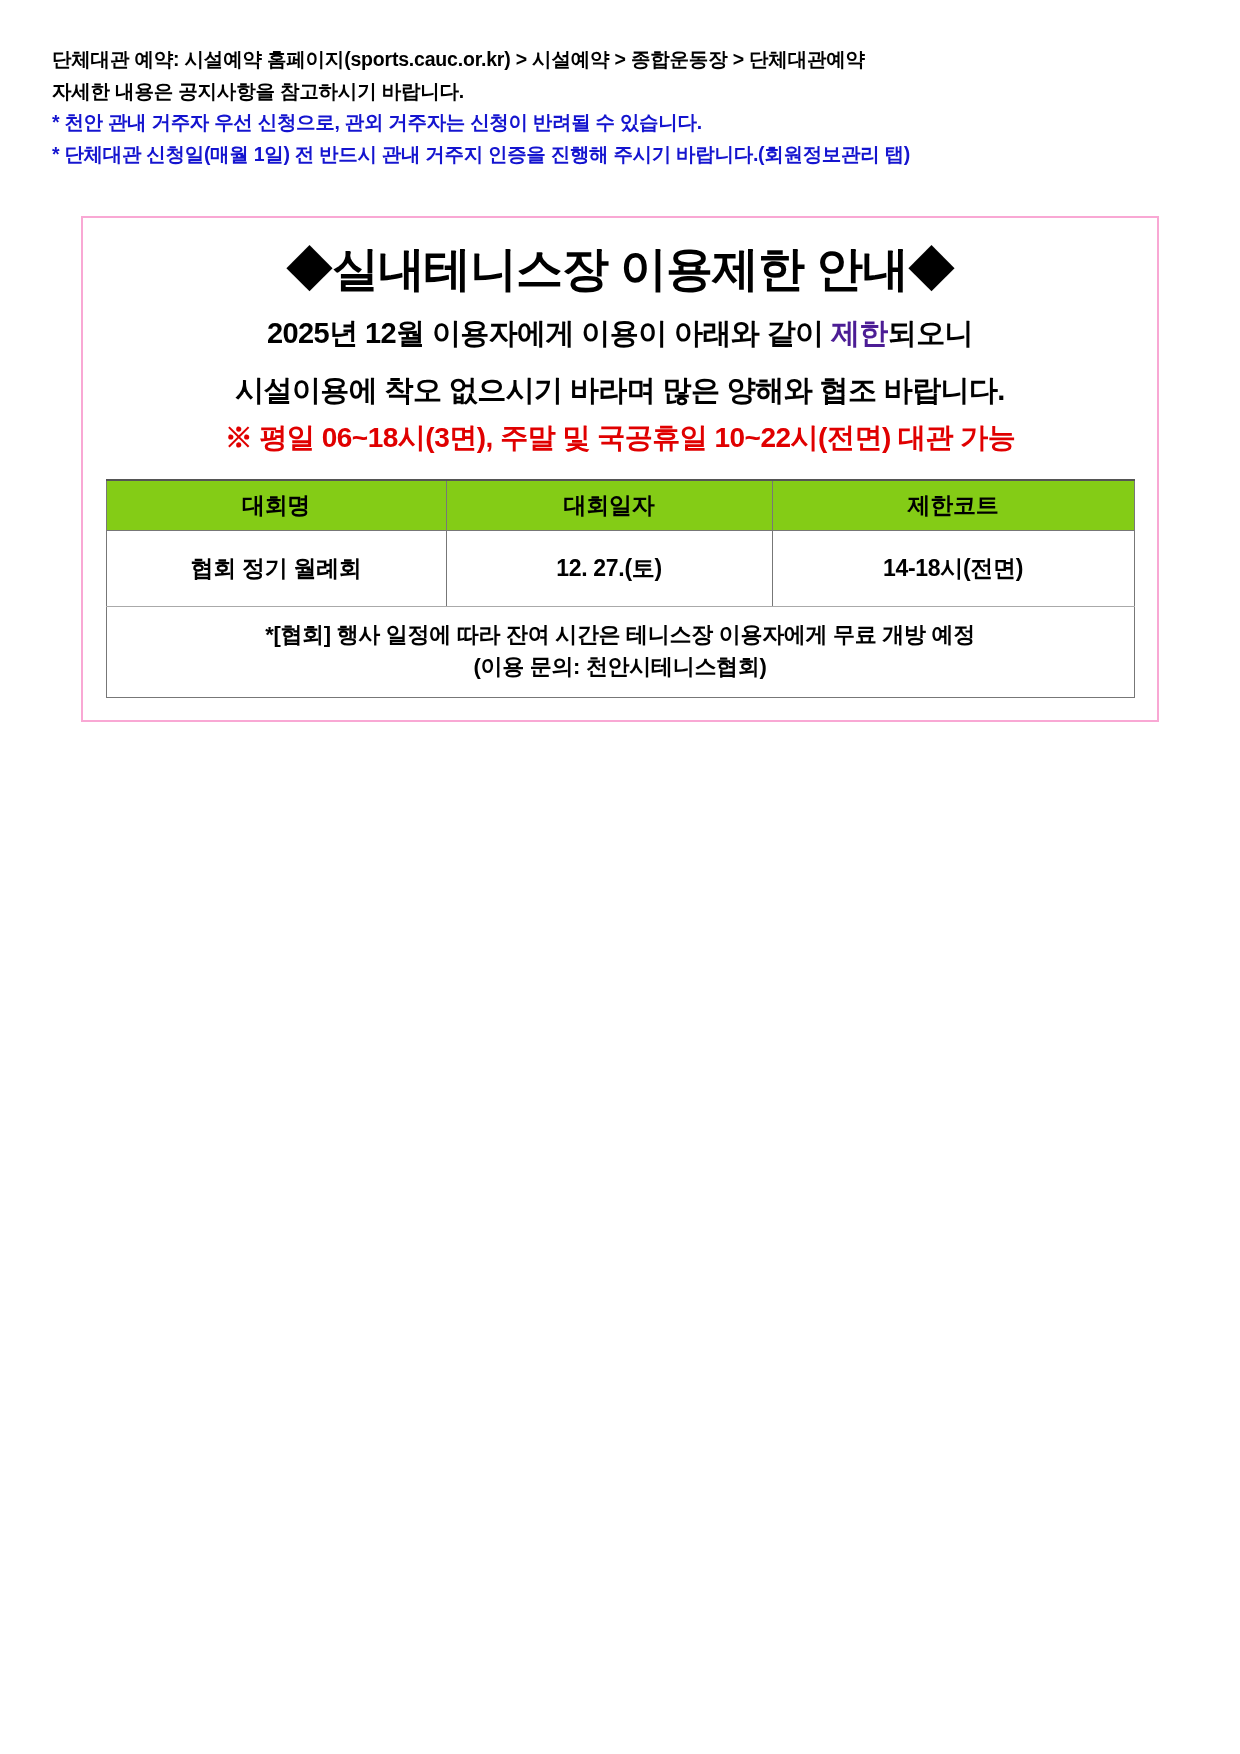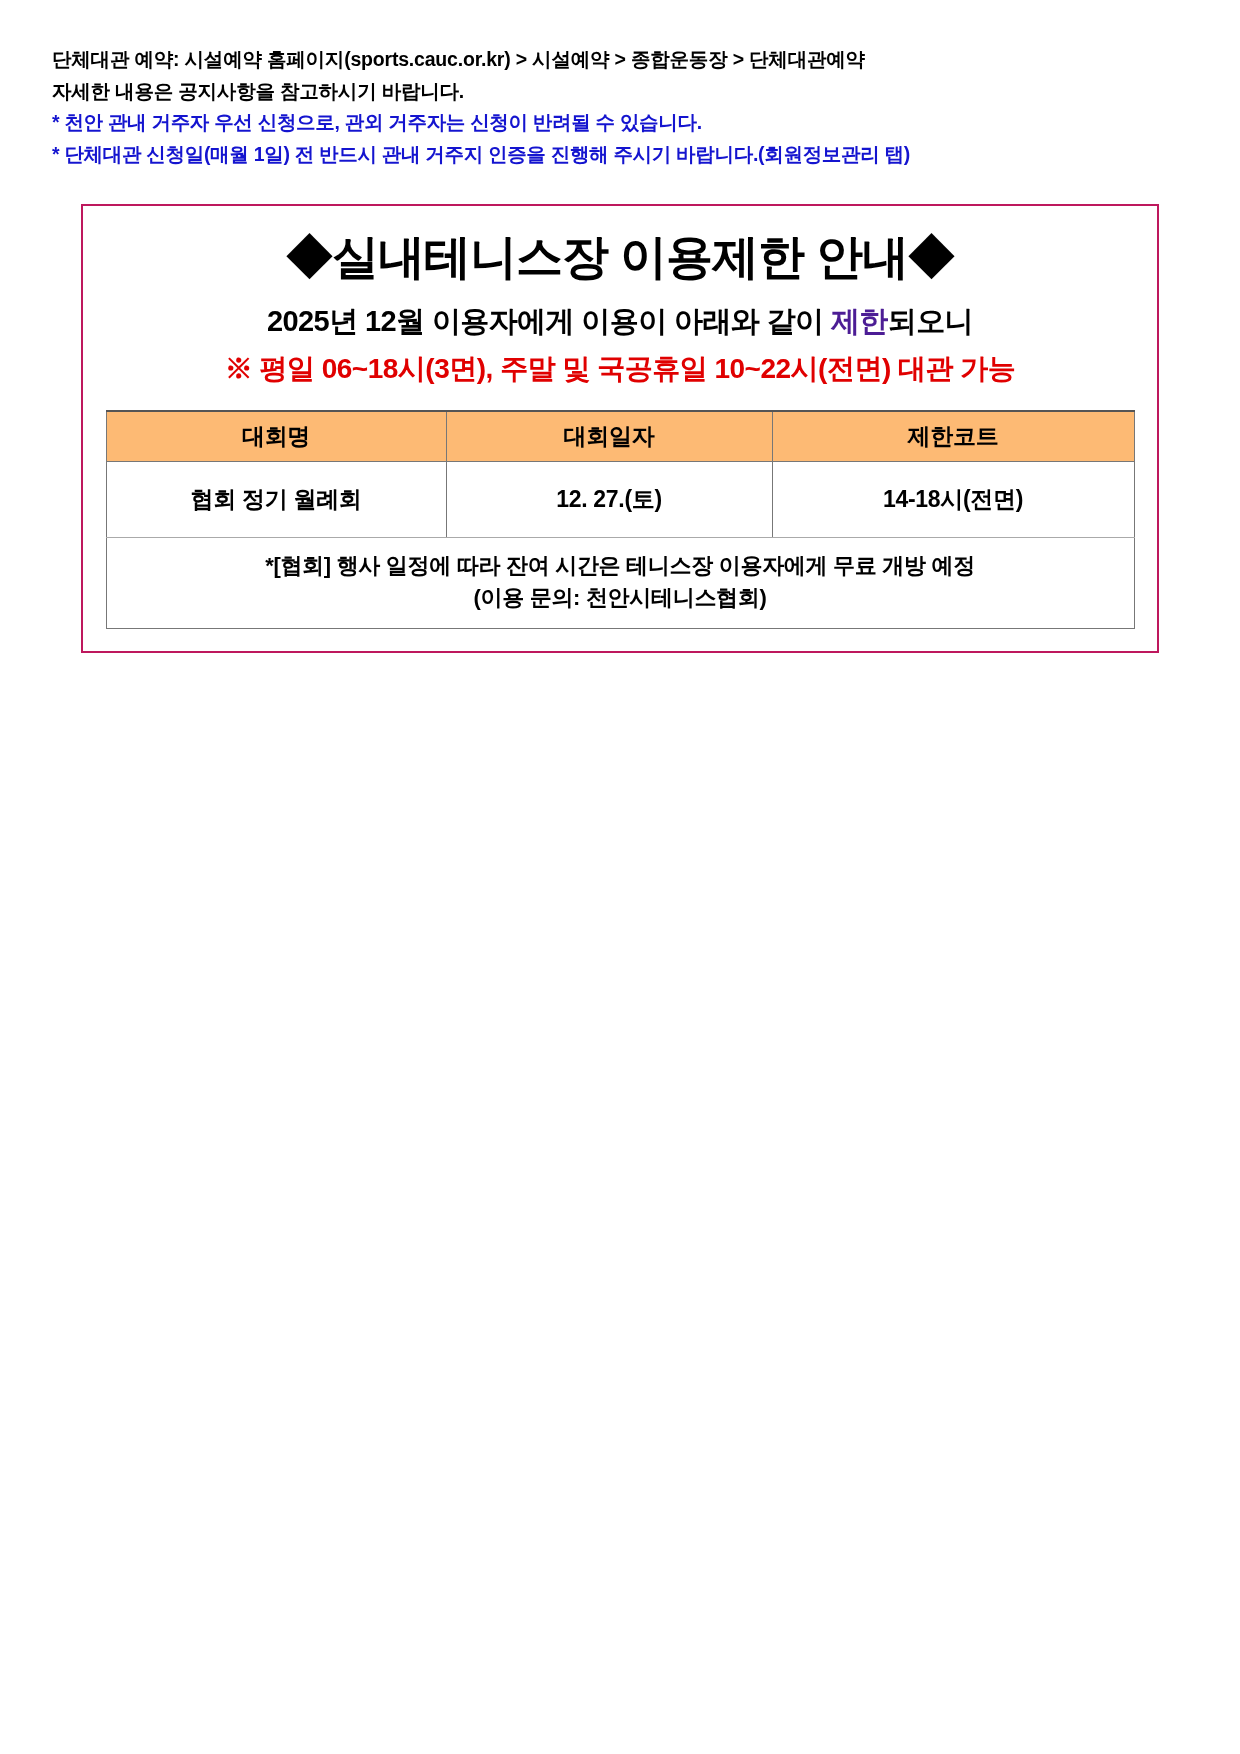--- a/index.html
+++ b/index.html
@@ -29,23 +29,23 @@
   .top-notice .line-black {
     color: #000000;
   }
   .top-notice .line-blue {
     color: #1414cf;
     letter-spacing: -0.3px;
   }
 
   
   .poster {
-    margin: 34px auto 0 auto;
+    margin: 46px auto 0 auto;
     width: 1078px;
-    border: 2px solid #be185d;
+    border: 2px solid #f9a8d4;
     box-sizing: border-box;
     padding: 16px 12px 22px 12px;
     text-align: center;
   }
 
   .poster-title {
     font-size: 47px;
     font-weight: bold;
     letter-spacing: -1px;
     line-height: 1.25;
@@ -78,21 +78,21 @@
   }
 
   
   table.schedule {
     margin: 20px auto 0 auto;
     width: 1028px;
     border-collapse: collapse;
     table-layout: fixed;
   }
   table.schedule th {
-    background: #fdba74;
+    background: #84cc16;
     border: 1px solid #777777;
     border-top: 2px solid #555555;
     font-size: 23px;
     font-weight: bold;
     padding: 9px 4px;
     letter-spacing: -0.3px;
   }
   table.schedule td {
     border-left: 1px solid #777777;
     border-right: 1px solid #777777;
@@ -134,20 +134,21 @@
   </div>
 
   <div class="poster">
 
     <div class="poster-title">◆실내테니스장 이용제한 안내◆</div>
 
     <div class="poster-sub">
       <span>2025년 12월 이용자에게 이용이 아래와 같이 </span><span class="hl-red">제한</span><span>되오니</span>
     </div>
 
+    <div class="poster-sub">시설이용에 착오 없으시기 바라며 많은 양해와 협조 바랍니다.</div>
 
     <div class="poster-note second">※ 평일 06~18시(3면), 주말 및 국공휴일 10~22시(전면) 대관 가능</div>
 
     <table class="schedule">
       <colgroup>
         <col class="col-1">
         <col class="col-2">
         <col class="col-3">
       </colgroup>
       <thead>

